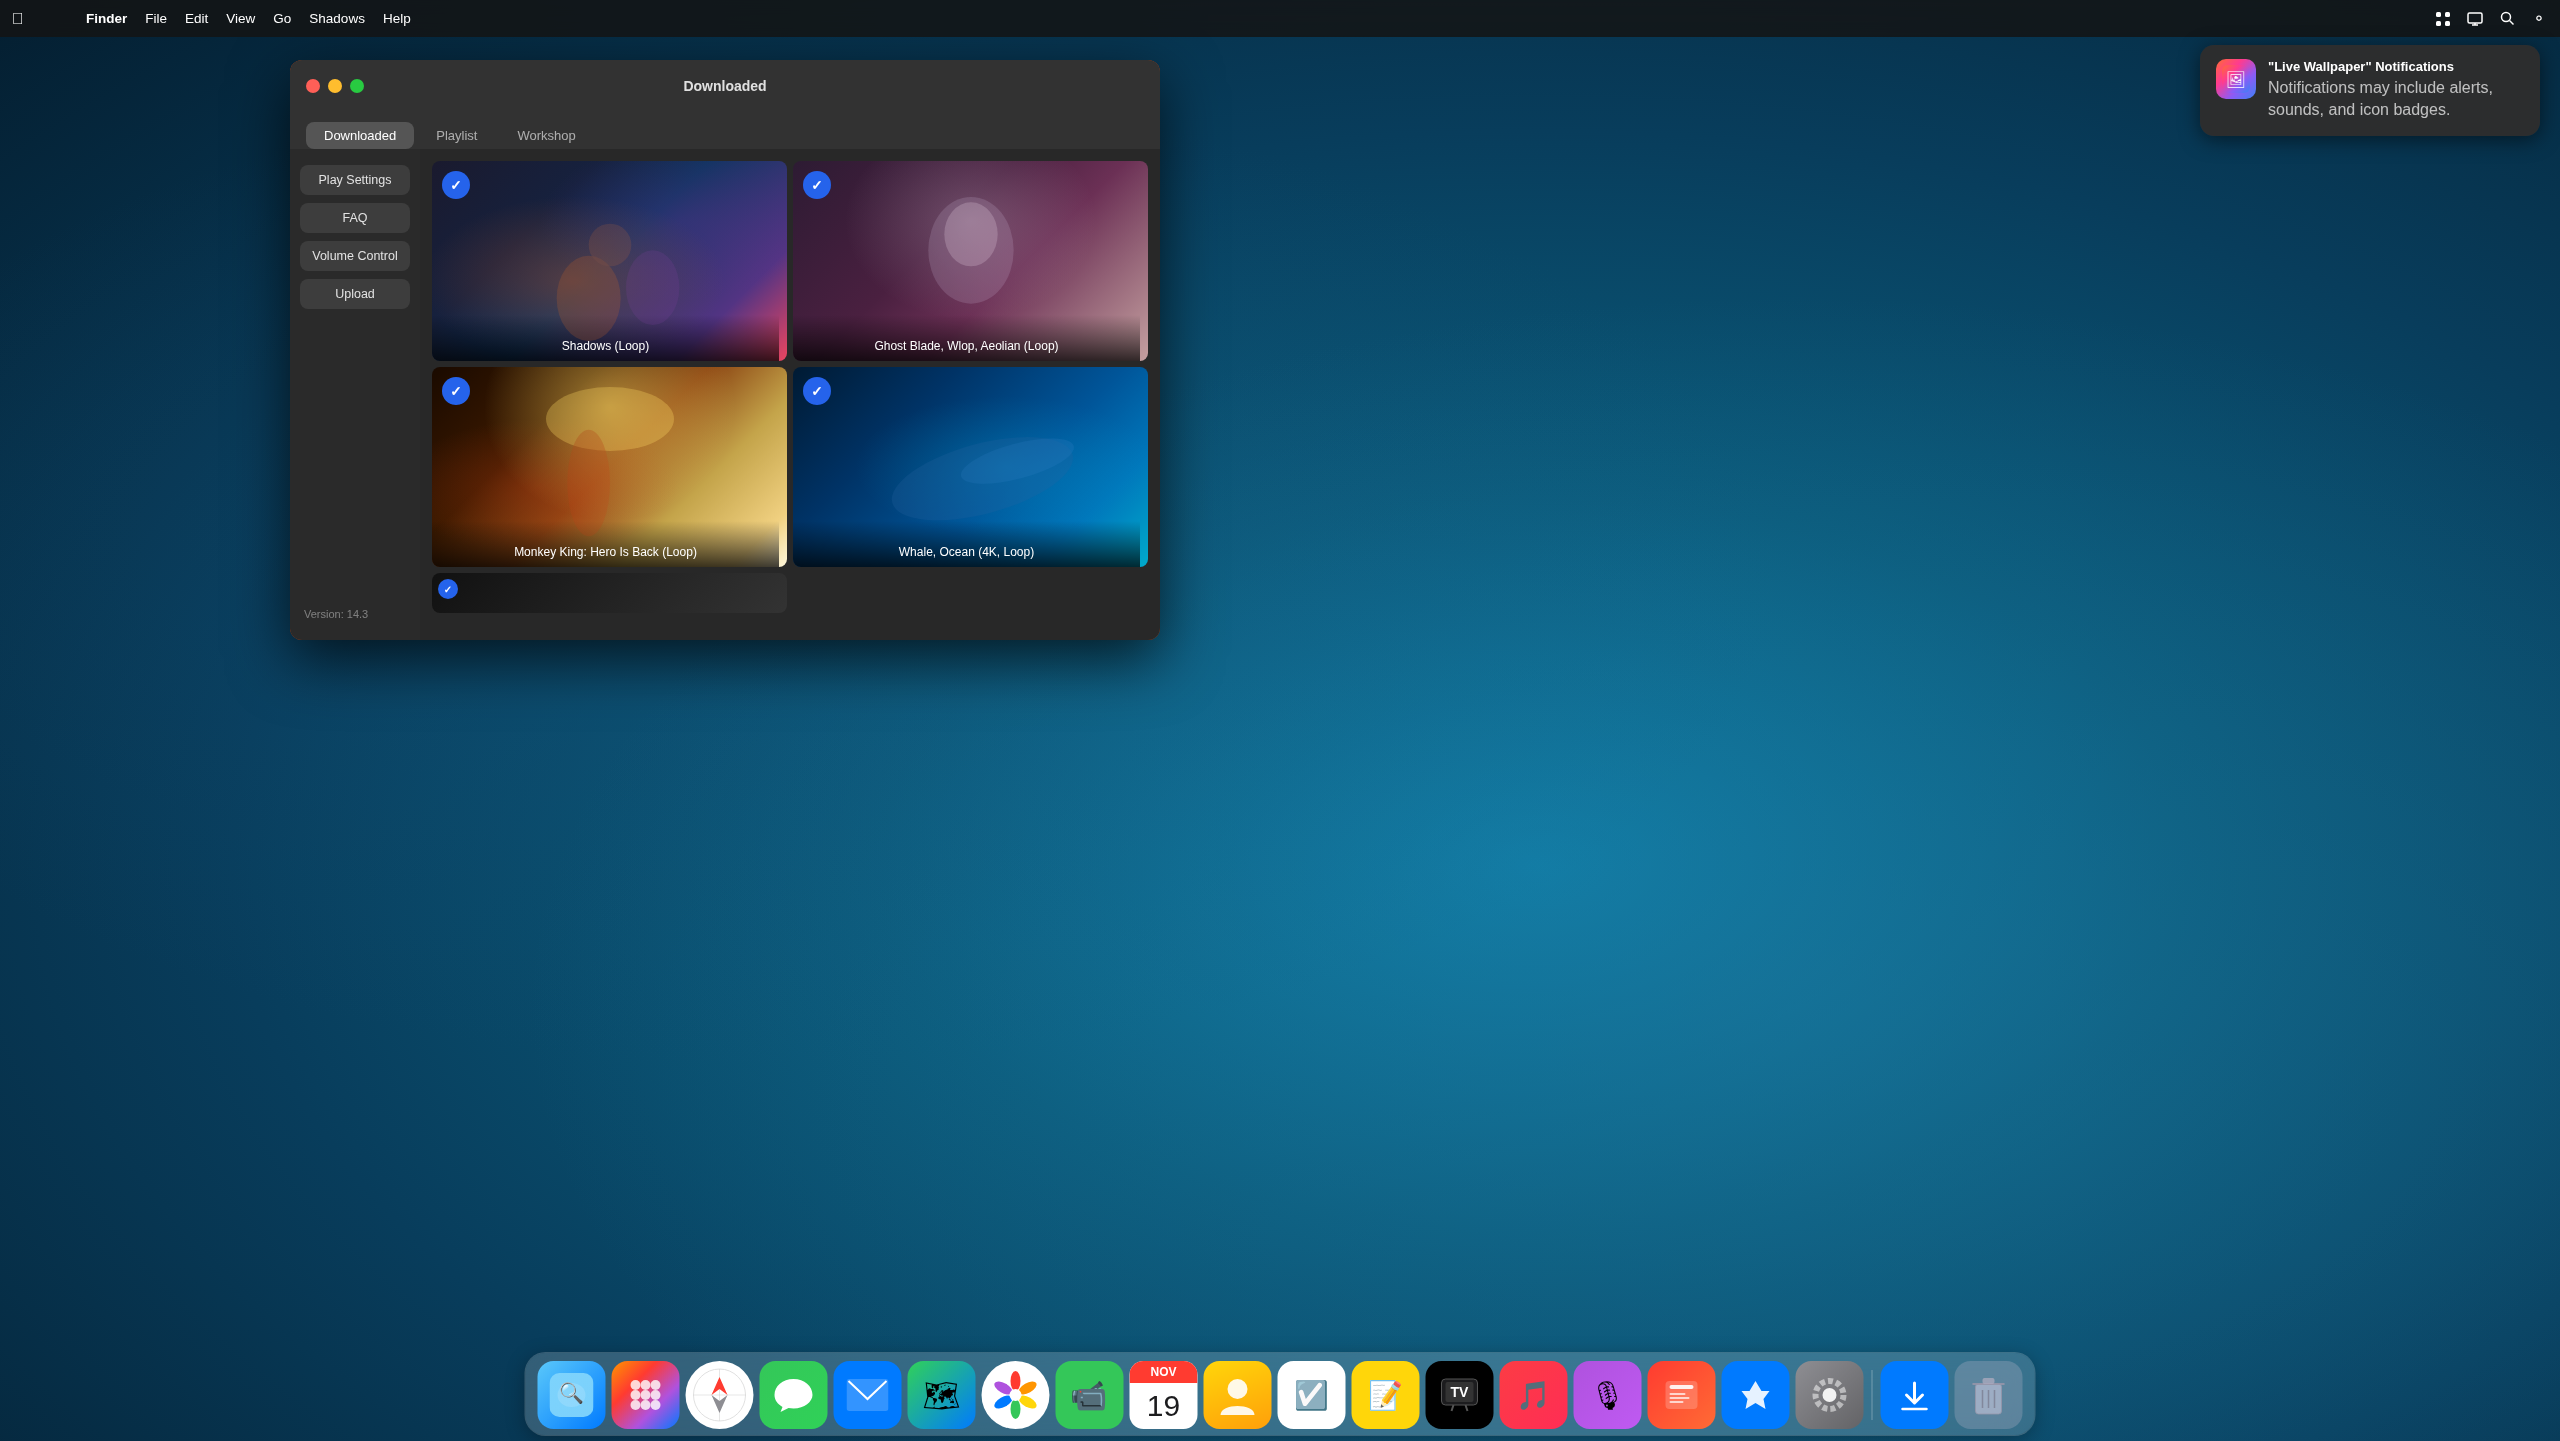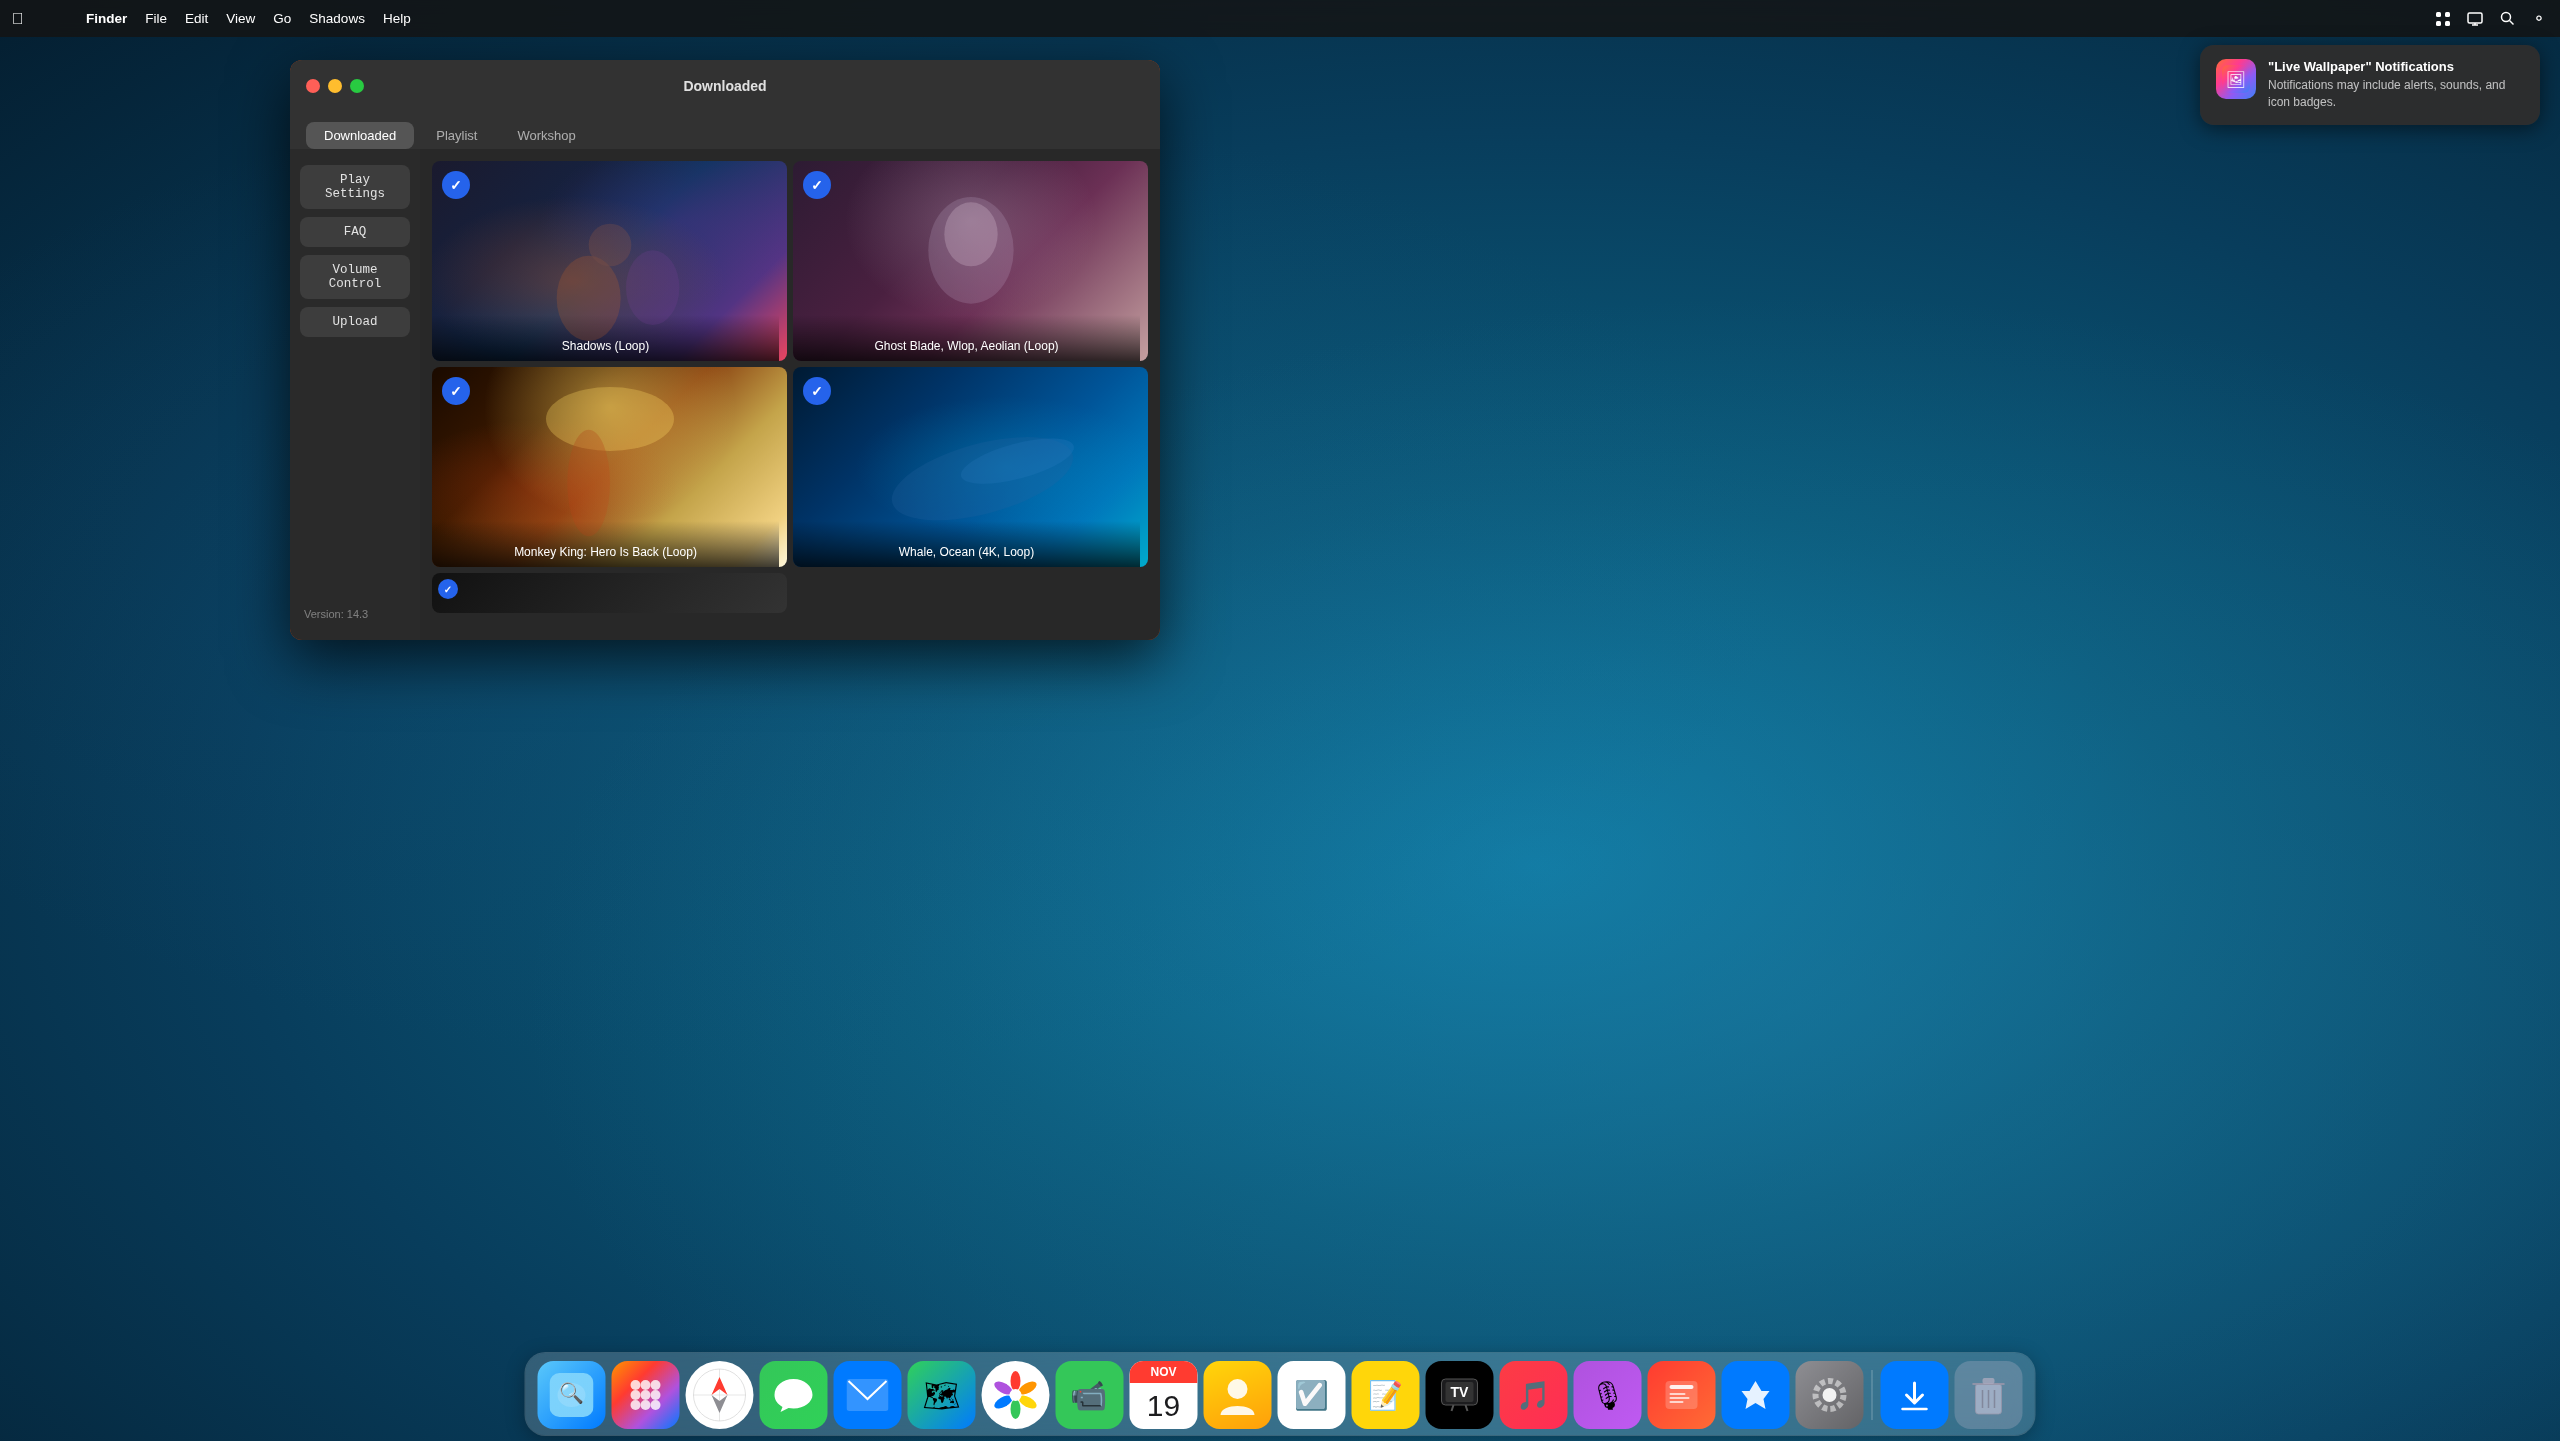--- a/index.html
+++ b/index.html
@@ -98,21 +98,21 @@
       font-size: 20px;
     }
     .notification-text { flex: 1; }
     .notification-title {
       font-size: 13px;
       font-weight: 600;
       color: white;
       margin-bottom: 3px;
     }
     .notification-body {
-      font-size: 12px;
+      font-size: 16px;
       color: rgba(255,255,255,0.7);
       line-height: 1.4;
     }
 
     
     .app-window {
       position: absolute;
       top: 60px;
       left: 290px;
       width: 870px;
@@ -202,21 +202,21 @@
       justify-content: flex-start;
     }
     .sidebar-btn {
       width: 100%;
       padding: 8px 10px;
       background: #3d3d3d;
       border: none;
       border-radius: 8px;
       color: rgba(255,255,255,0.85);
       font-size: 12.5px;
-      font-family: Liberation Mono, monospace;
+      font-family: Liberation Sans, sans-serif;
       cursor: pointer;
       text-align: center;
     }
     .version-label {
       margin-top: auto;
       font-size: 11px;
       color: rgba(255,255,255,0.4);
       padding: 4px;
     }
 

